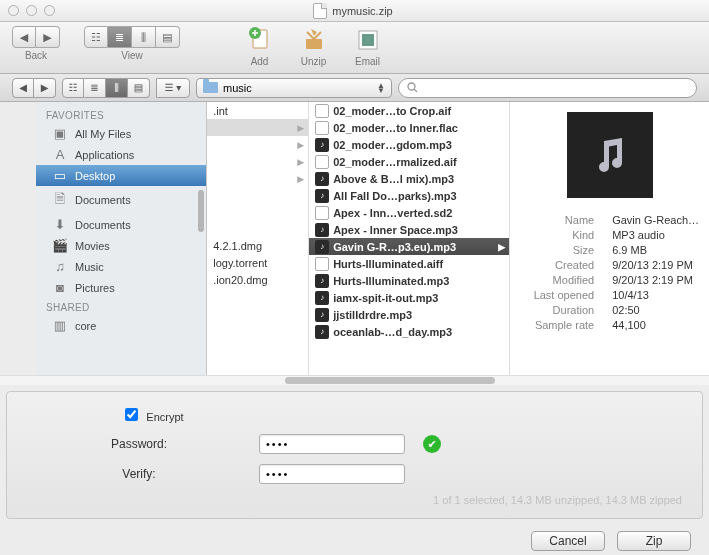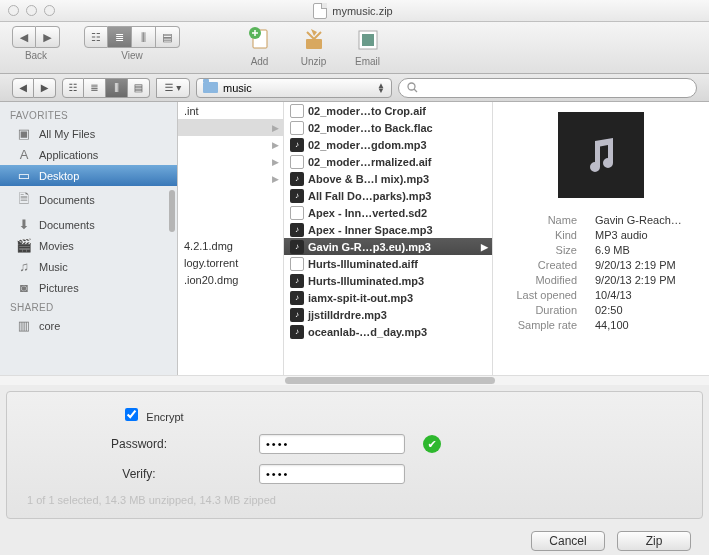--- a/index.html
+++ b/index.html
@@ -32,21 +32,21 @@
   .seg-btn { height: 20px; min-width: 22px; background: linear-gradient(#fdfdfd,#e5e5e5); border: 1px solid #a0a0a0; display: flex; align-items: center; justify-content: center; color: #555; font-size: 10px; }
   .seg-btn.sel { background: linear-gradient(#8a8a8a,#6a6a6a); color: #fff; }
   .seg-btn:first-child { border-radius: 4px 0 0 4px; }
   .seg-btn:last-child { border-radius: 0 4px 4px 0; }
   .seg-btn + .seg-btn { border-left: none; }
   .path-dd { height: 20px; flex: 0 0 196px; background: linear-gradient(#fdfdfd,#e5e5e5); border: 1px solid #a0a0a0; border-radius: 4px; display: flex; align-items: center; padding: 0 6px; gap: 5px; }
   .path-dd .arrows { margin-left: auto; color: #555; font-size: 8px; line-height: 5px; }
   .search { flex: 1; height: 20px; border: 1px solid #a0a0a0; border-radius: 10px; background: #fff; display: flex; align-items: center; padding: 0 8px; color: #888; }
   
   
-  .main { display: flex; height: 273px; background: #fff; }
+  .main { display: flex; height: 273px; background: #fff; margin-left: 36px; }
   .sidebar { width: 178px; background: #e9ecef; border-right: 1px solid #c5c5c5; overflow: hidden; padding-top: 4px; position: relative; }
   .sb-scroll-thumb { position: absolute; right: 2px; top: 88px; width: 6px; height: 42px; background: #b5b5b5; border-radius: 3px; }
   .sb-head { font-size: 10px; color: #888; padding: 4px 10px 2px; letter-spacing: 0.3px; }
   .sb-item { display: flex; align-items: center; gap: 7px; padding: 3px 10px 3px 16px; color: #444; }
   .sb-item.sel { background: linear-gradient(#6fa9da, #3a78b8); color: #fff; }
   .sb-icn { width: 16px; display: flex; justify-content: center; color: #7a7a7a; font-size: 13px; }
   .sb-item.sel .sb-icn { color: #fff; }
   
   .col { border-right: 1px solid #ddd; overflow: hidden; }
   .col1 { width: 106px; }
@@ -71,21 +71,21 @@
   .hscroll { height: 10px; background: #f4f4f4; border-top: 1px solid #ddd; position: relative; }
   .hscroll-thumb { position: absolute; left: 285px; top: 1px; height: 7px; width: 210px; background: #c0c0c0; border-radius: 4px; }
   
   
   .bottom { background: linear-gradient(#f0f0f0,#e4e4e4); padding: 16px 20px 12px; border-top: 1px solid #c0c0c0; margin: 6px; border: 1px solid #c8c8c8; border-radius: 4px; }
   .form-row { display: flex; align-items: center; margin-bottom: 10px; }
   .form-lbl { width: 232px; text-align: center; padding-right: 8px; color: #333; font-size: 12px; }
   .form-in { width: 146px; height: 20px; border: 1px solid #b0b0b0; border-radius: 3px; padding: 0 6px; background: #fff; box-shadow: inset 0 1px 2px rgba(0,0,0,0.1); font-family: inherit; letter-spacing: 2px; }
   .chk { width: 13px; height: 13px; margin-right: 5px; }
   .ok-badge { width: 18px; height: 18px; border-radius: 50%; background: #2eb82e; display: flex; align-items: center; justify-content: center; color: #fff; font-size: 11px; margin-left: 18px; }
-  .status-line { text-align: left; color: #c0c0c0; font-size: 11px; margin-top: 8px; }
+  .status-line { text-align: right; color: #c0c0c0; font-size: 11px; margin-top: 8px; }
   
   .btn-row { display: flex; justify-content: flex-end; gap: 12px; padding: 6px 18px 10px; }
   .btn { min-width: 74px; height: 20px; border-radius: 4px; border: 1px solid #a0a0a0; background: linear-gradient(#fdfdfd,#e2e2e2); font-size: 12px; color: #333; }
   
   .folder-icn { width: 15px; height: 11px; background: #8bb7e0; border-radius: 1px; position: relative; }
   .folder-icn::before { content:""; position:absolute; top:-3px; left:0; width:6px; height:3px; background:#8bb7e0; border-radius:1px 1px 0 0; }
 </style>
 </head>
 <body>
 
@@ -249,21 +249,21 @@
       </div>
   </div>
 
   <div class="col col2" id="col2">
       <div class="col-row">
         <span class="file-icn aif"></span>
         <span>02_moder…to Crop.aif</span>
       </div>
       <div class="col-row">
         <span class="file-icn flac"></span>
-        <span>02_moder…to Back.flac</span>
+        <span>02_moder…to Inner.flac</span>
       </div>
       <div class="col-row">
         <span class="file-icn mp3">♪</span>
         <span>02_moder…gdom.mp3</span>
       </div>
       <div class="col-row">
         <span class="file-icn aif"></span>
         <span>02_moder…rmalized.aif</span>
       </div>
       <div class="col-row">

